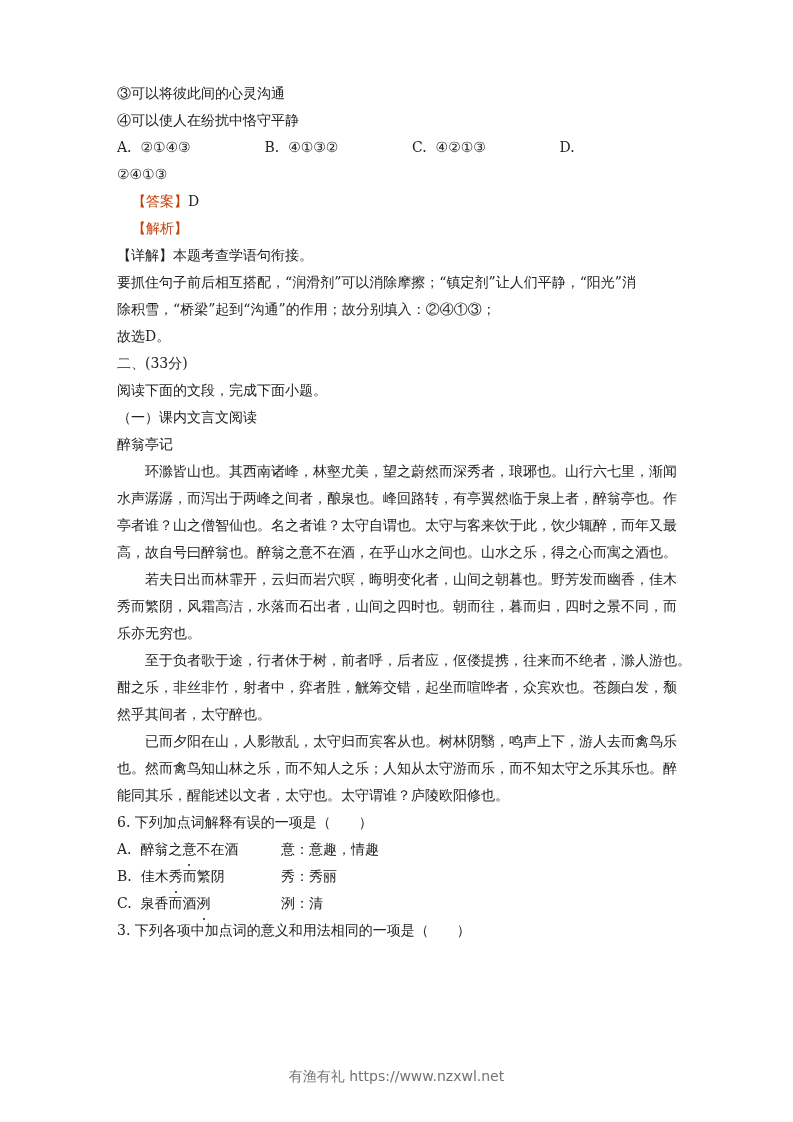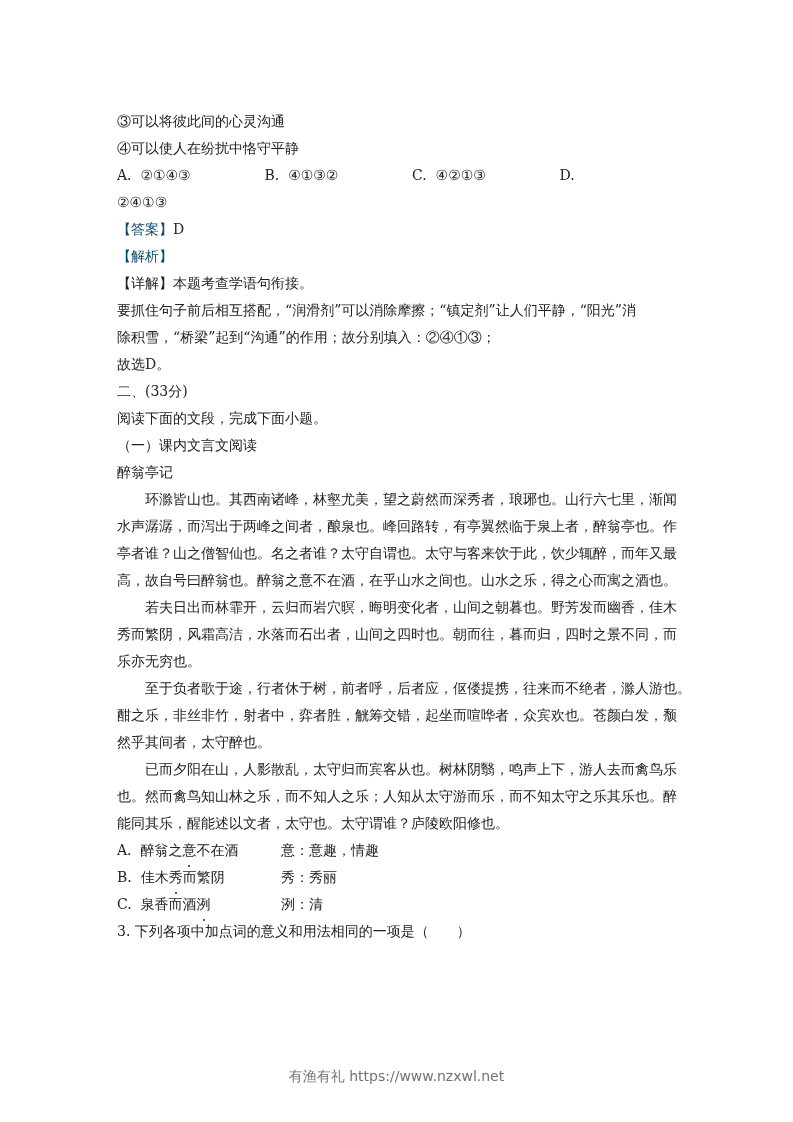--- a/index.html
+++ b/index.html
@@ -1,20 +1,20 @@
 <!DOCTYPE html>
 <html><head>
 <meta charset="utf-8">
 <style>
   html, body { margin:0; padding:0; background:#ffffff; }
   body { width:793px; height:1122px; position:relative; overflow:hidden;
          font-family:"DejaVu Serif","Liberation Serif",serif; color:#222; }
-  .page { position:absolute; left:117px; top:108px; width:562px; font-size:14px; line-height:27px; }
+  .page { position:absolute; left:117px; top:80px; width:562px; font-size:14px; line-height:27px; }
   .line { white-space:nowrap; height:27px; }
-  .blue { color:#0c4a6e; }
+  .blue { color:#c2410c;margin-left:15px; }
   .options { display:flex; white-space:nowrap;gap:28px; }
   .opt { width:163px; }
   .title { text-align:left; }
   .dot { position:relative; display:inline-block; }
   .dot::after { content:""; position:absolute; left:50%; bottom:-3px; width:2px; height:2px; margin-left:-1px; background:#222; border-radius:50%; }
   .q-row { display:flex; white-space:nowrap; height:27px; }
   .q-left { width:164px; }
   .footer { position:absolute; top:1068px; left:0; width:793px; text-align:center;
             font-family:"DejaVu Sans","Liberation Sans",sans-serif; font-size:14px; color:#737373; }
 </style>
@@ -58,20 +58,21 @@
     <div class="line" style="padding-left:28px">至于负者歌于途，行者休于树，前者呼，后者应，伛偻提携，往来而不绝者，滁人游也。</div>
     <div class="line">酣之乐，非丝非竹，射者中，弈者胜，觥筹交错，起坐而喧哗者，众宾欢也。苍颜白发，颓</div>
     <div class="line">然乎其间者，太守醉也。</div>
   </div>
   <div>
     <div class="line" style="padding-left:28px">已而夕阳在山，人影散乱，太守归而宾客从也。树林阴翳，鸣声上下，游人去而禽鸟乐</div>
     <div class="line">也。然而禽鸟知山林之乐，而不知人之乐；人知从太守游而乐，而不知太守之乐其乐也。醉</div>
     <div class="line">能同其乐，醒能述以文者，太守也。太守谓谁？庐陵欧阳修也。</div>
   </div>
 
+  <div class="line">6. 下列加点词解释有误的一项是（　　）</div>
   <div class="q-row">
     <div class="q-left"><span>A.</span>&nbsp;&nbsp;<span>醉翁之</span><span class="dot">意</span><span>不在酒</span></div>
     <div>意：意趣，情趣</div>
   </div>
   <div class="q-row">
     <div class="q-left"><span>B.</span>&nbsp;&nbsp;<span>佳木</span><span class="dot">秀</span><span>而繁阴</span></div>
     <div>秀：秀丽</div>
   </div>
   <div class="q-row">
     <div class="q-left"><span>C.</span>&nbsp;&nbsp;<span>泉香而酒</span><span class="dot">洌</span><span></span></div>

